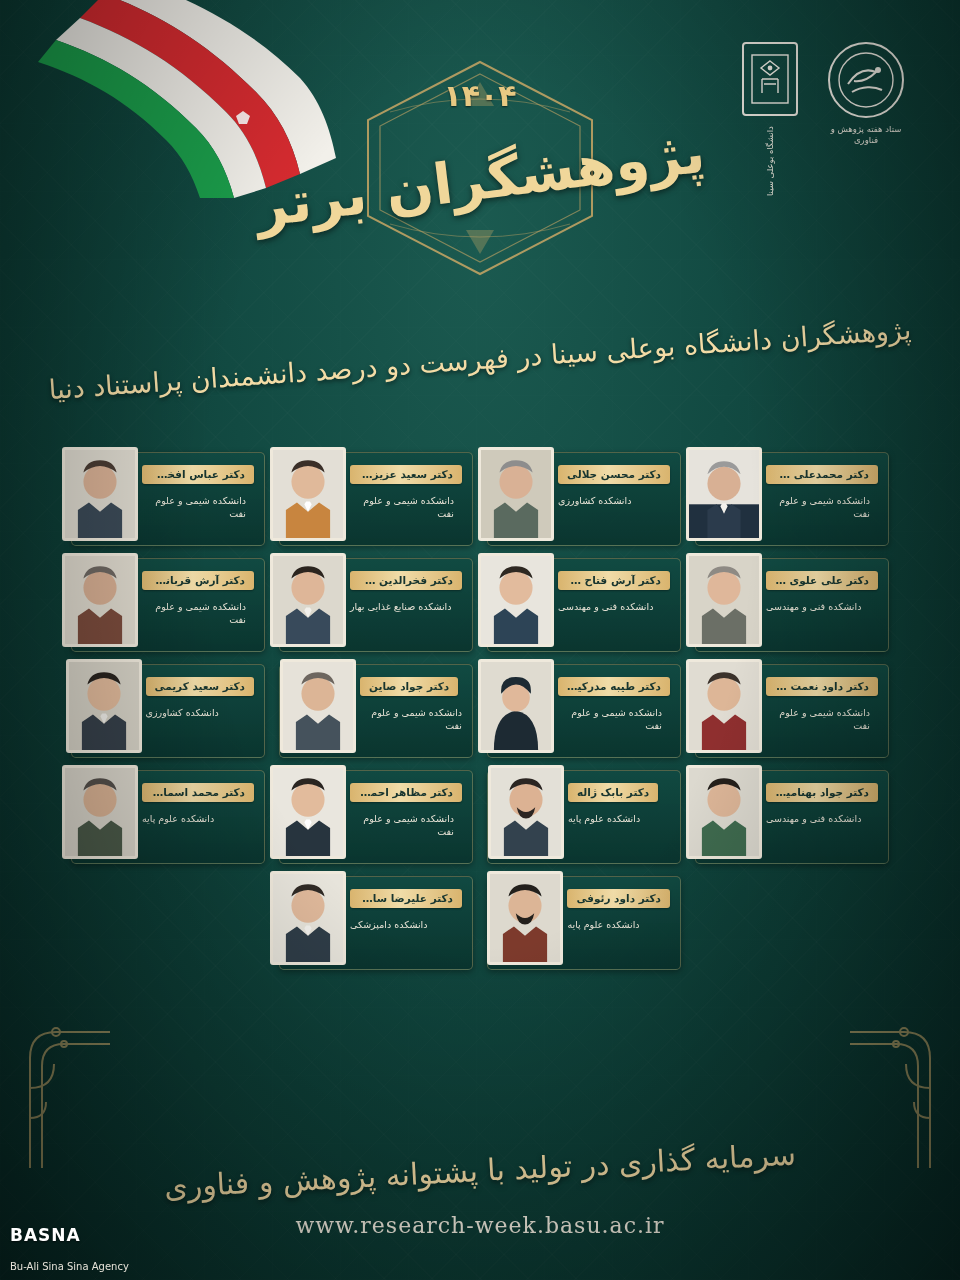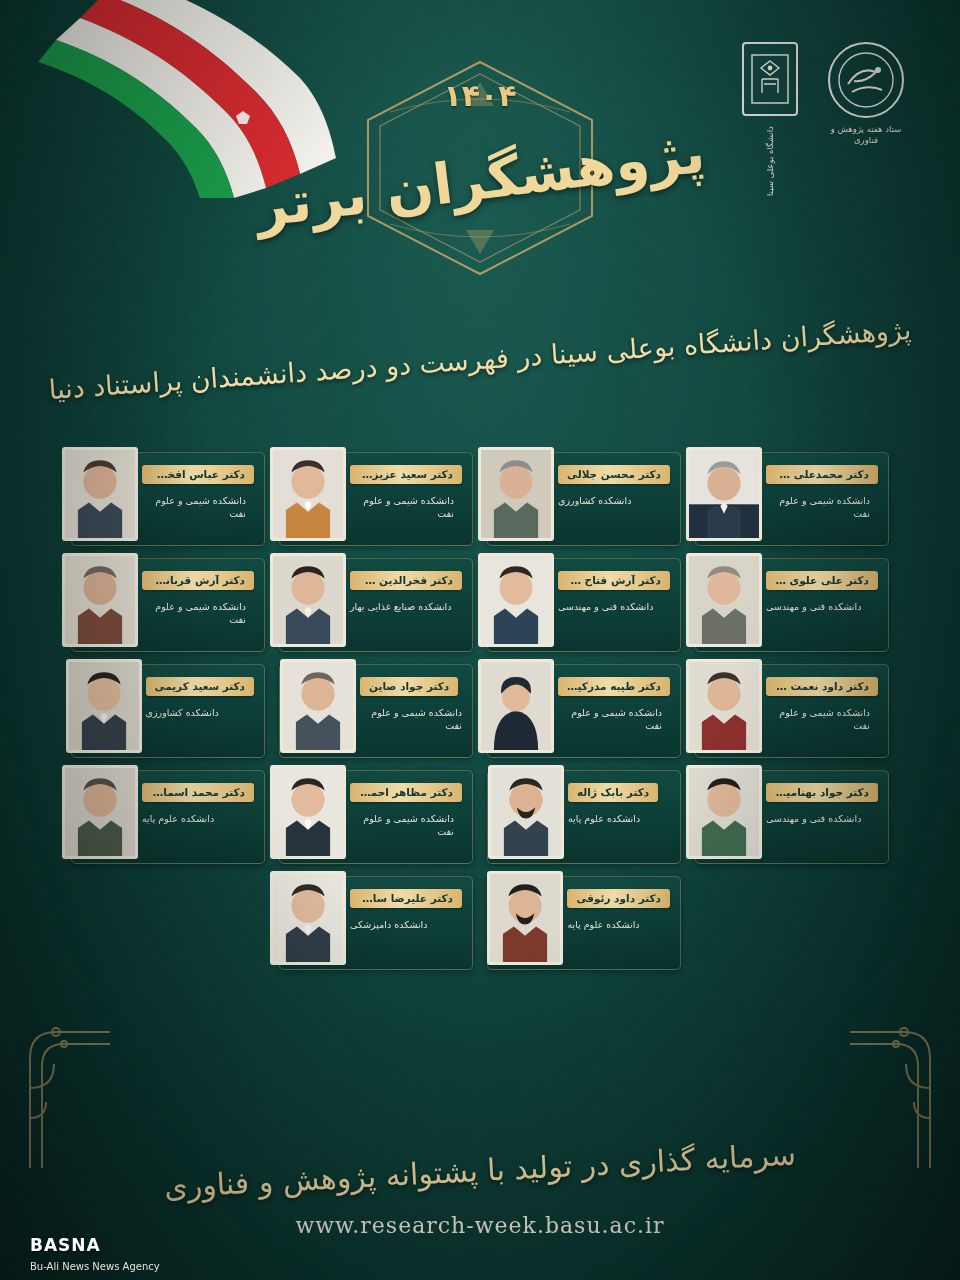--- a/index.html
+++ b/index.html
@@ -179,23 +179,22 @@
     position: absolute; width: 92px; height: 150px;
     bottom: 112px;
     opacity: .85;
   }
   .corner.left { left: 24px; }
   .corner.right { right: 24px; }
 
   
   .watermark {
     position: absolute; bottom: 8px; left: 10px;
-    display: flex; flex-direction: column; align-items: flex-start; gap: 6px;
+    display: flex; flex-direction: column; align-items: flex-start; gap: 16px;
     direction: ltr;
-    margin-left: 20px;
   }
   .wm-logo {
     font-family: "DejaVu Sans", sans-serif;
     font-size: 17px; font-weight: bold;
     color: #ffffff;
     letter-spacing: 1px;
     text-shadow: 0 1px 2px rgba(0,0,0,.6);
   }
   .wm-text {
     font-size: 10px; color: #e6e2d8;
@@ -563,16 +562,16 @@
     </g>
   </svg>
 
   <div class="footer-slogan">سرمایه گذاری در تولید با پشتوانه پژوهش و فناوری</div>
   <div class="footer-url">www.research-week.basu.ac.ir</div>
 
   <div class="vignette"></div>
 
   <div class="watermark">
     <div class="wm-logo">BASNA</div>
-    <div class="wm-text">Bu-Ali News News Agency</div>
+    <div class="wm-text">Bu-Ali Sina Sina Agency</div>
   </div>
 
 </div>
 
 </body></html>

